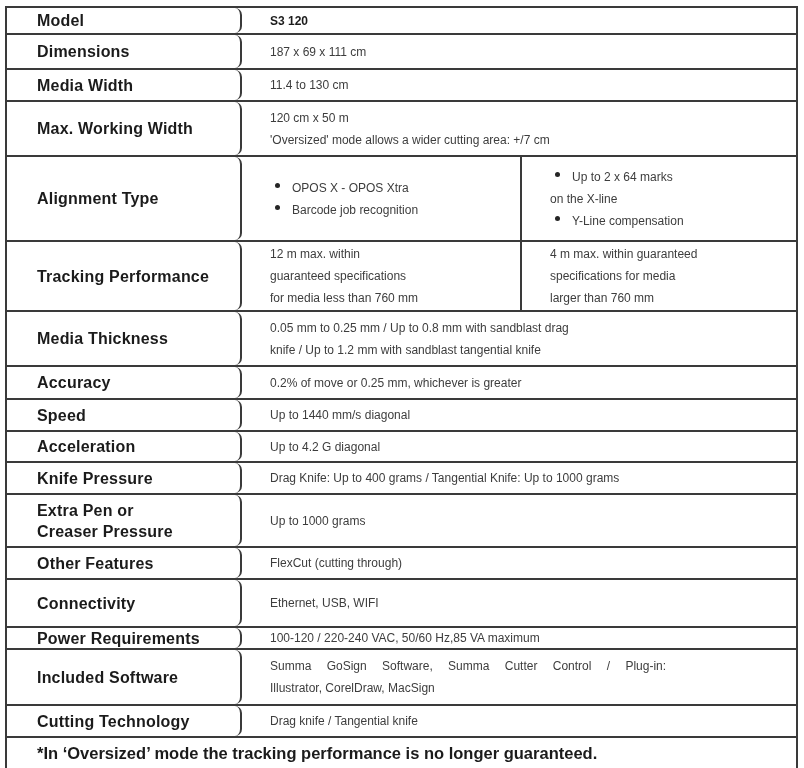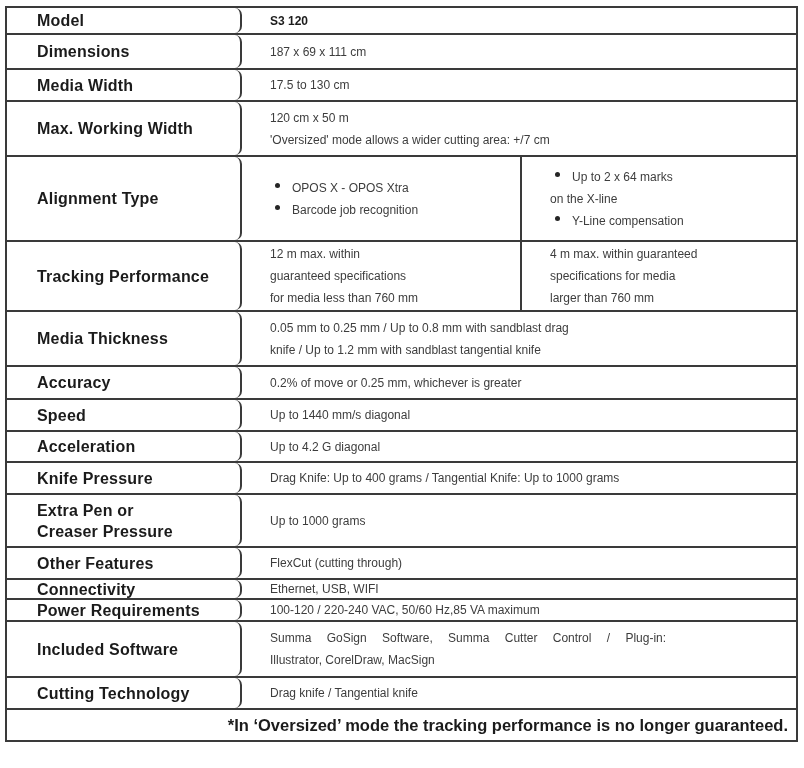--- a/index.html
+++ b/index.html
@@ -12,21 +12,21 @@
     position: absolute;
     left: 5px; top: 6px;
     width: 793px;
     border: 2px solid #3a3a3a;
     background: #ffffff;
   }
   .row {
     display: flex;
     border-bottom: 2px solid #3a3a3a;
   }
-  .row:last-child { border-bottom: none; text-align: right; }
+  .row:last-child { border-bottom: none; }
   .cell {
     display: flex;
     flex-direction: column;
     justify-content: center;
   }
   .lbl {
     width: 235px;
     flex: 0 0 235px;
     border-right: 2px solid #3a3a3a;
     padding: 4px 10px 4px 30px;
@@ -91,21 +91,21 @@
     <div class="cell val oneline">
       <span>187 x 69 x 111 cm</span>
     </div>
   </div>
 
   <div class="row" style="height:32px">
     <div class="cell lbl">
       <span>Media Width</span>
     </div>
     <div class="cell val oneline">
-      <span>17.5 to 130 cm</span>
+      <span>11.4 to 130 cm</span>
     </div>
   </div>
 
   <div class="row" style="height:55px">
     <div class="cell lbl">
       <span>Max. Working Width</span>
     </div>
     <div class="cell val">
       <div>120 cm x 50 m</div>
       <div>'Oversized' mode allows a wider cutting area: +/7 cm</div>
@@ -213,21 +213,21 @@
 
   <div class="row" style="height:32px">
     <div class="cell lbl">
       <span>Other Features</span>
     </div>
     <div class="cell val oneline">
       <span>FlexCut (cutting through)</span>
     </div>
   </div>
 
-  <div class="row" style="height:20px">
+  <div class="row" style="height:48px">
     <div class="cell lbl">
       <span>Connectivity</span>
     </div>
     <div class="cell val oneline">
       <span>Ethernet, USB, WIFI</span>
     </div>
   </div>
 
   <div class="row" style="height:22px">
     <div class="cell lbl">

